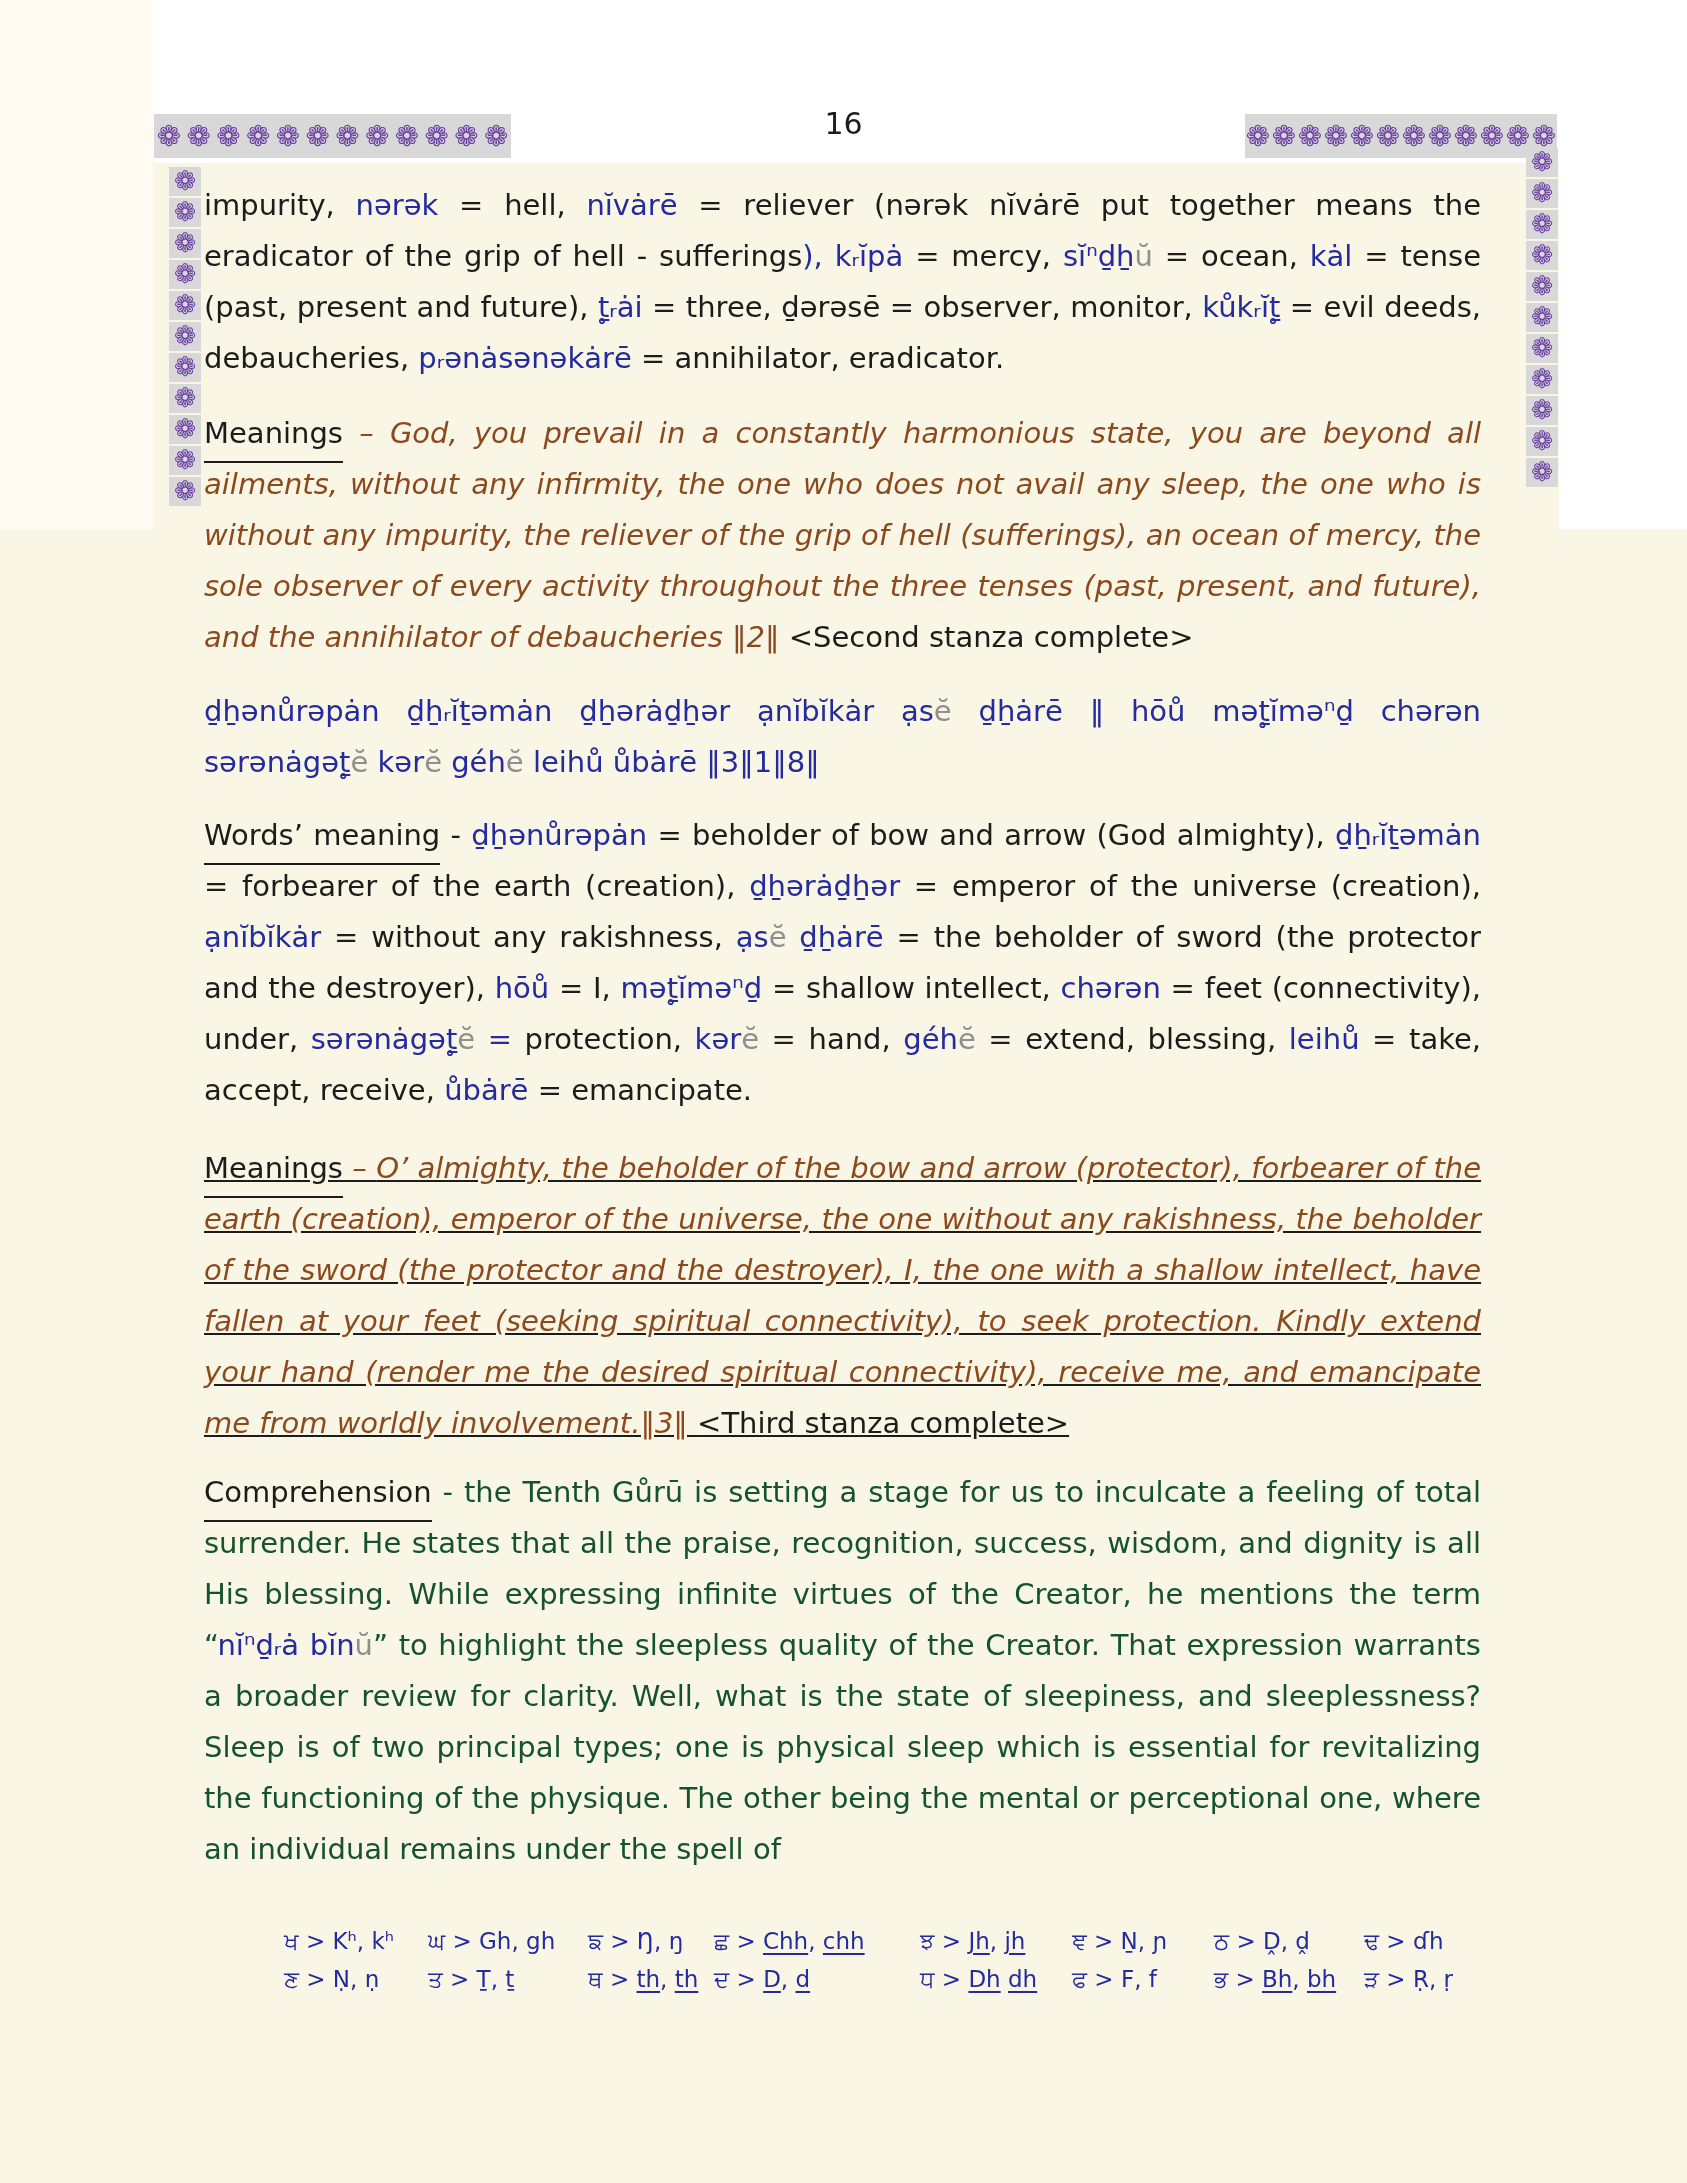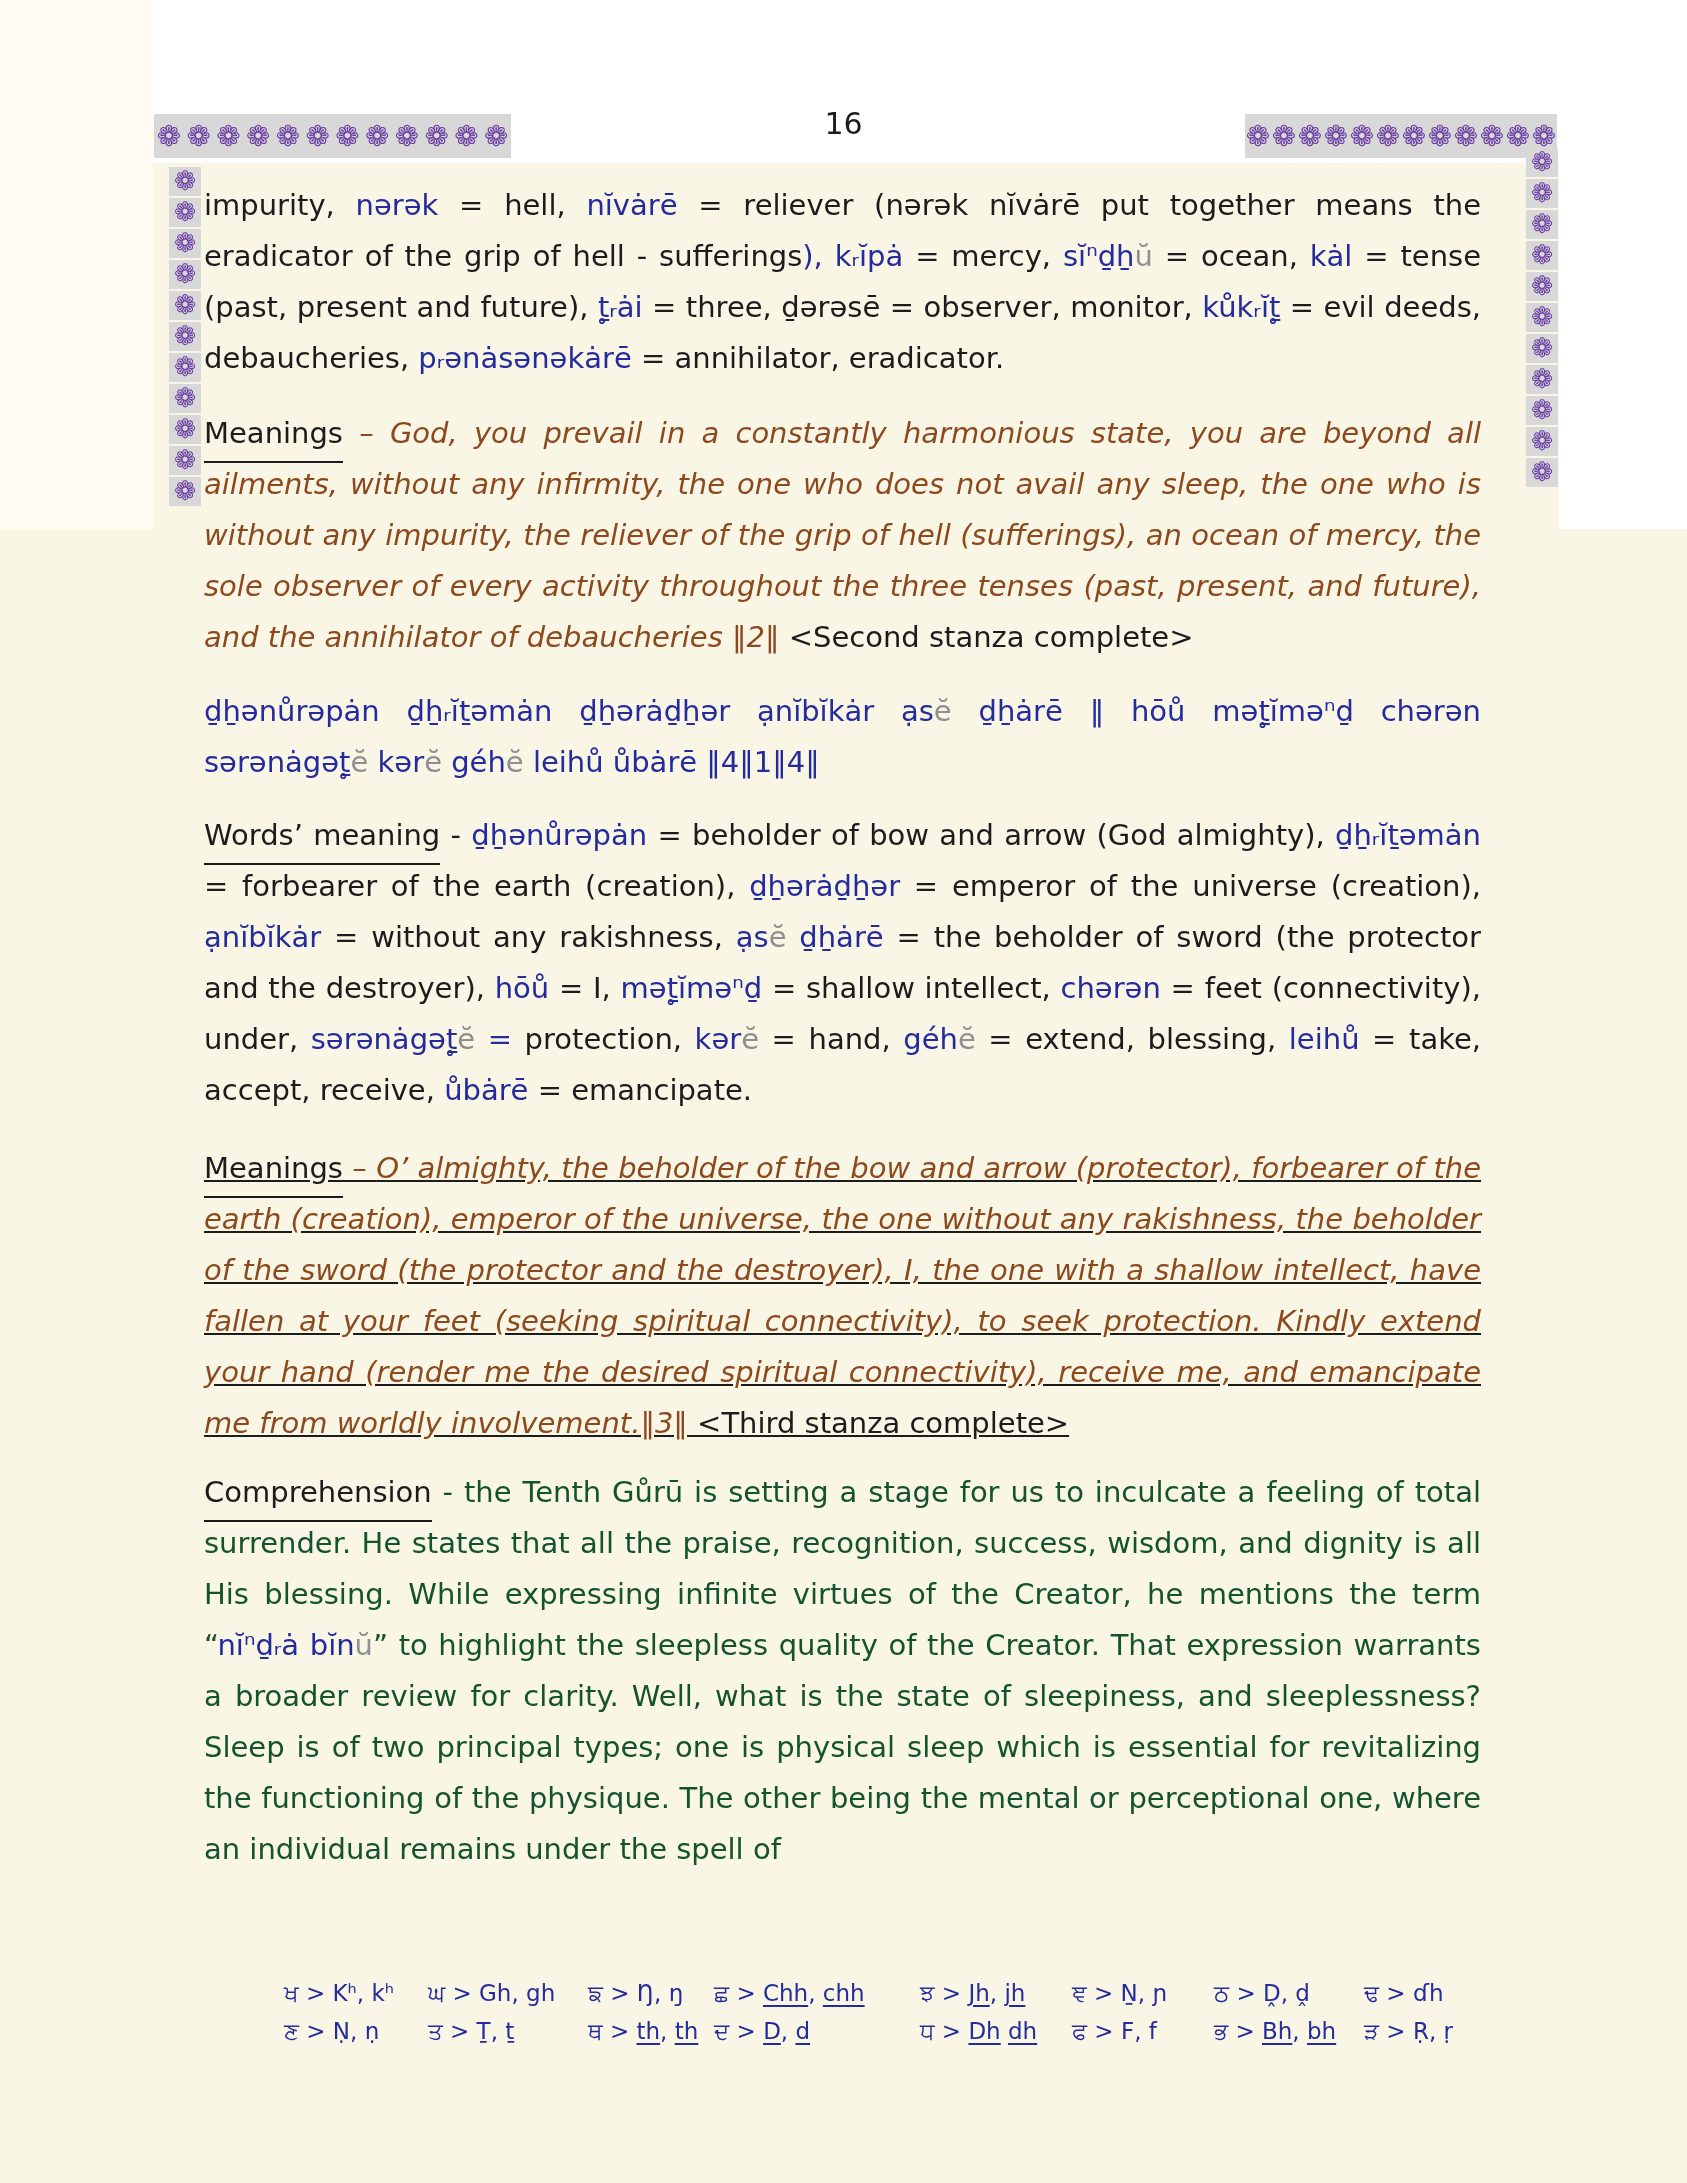--- a/index.html
+++ b/index.html
@@ -28,21 +28,21 @@
   .p5{margin-bottom:26.5px;}
   .p6{margin-bottom:18.5px;text-decoration:underline;}
   .p7{margin-bottom:0;}
   .r-k{color:#1c1c1c;}
   .r-b{color:#242b9c;}
   .r-g{color:#8f8f8f;}
   .r-m{color:#8c491d;font-style:italic;}
   .r-p{color:#14532d;}
   .r-h{color:#1c1c1c;border-bottom:2.6px solid #1c1c1c;padding-bottom:11px;}
   .r-bu{color:#242b9c;text-decoration:underline;text-decoration-thickness:2px;text-underline-offset:4px;margin-top:20px;}
-  .legend{position:absolute;left:284px;top:1974px;width:1171px;font-size:23px;color:#242b9c;z-index:4;}
+  .legend{position:absolute;left:284px;top:1922px;width:1171px;font-size:23px;color:#242b9c;z-index:4;}
   .legend-row{display:grid;grid-template-columns:144px 160px 126px 206px 152px 142px 150px auto;line-height:38px;}
   .legend-cell{white-space:nowrap;}
 </style>
 </head>
 <body>
 
 <div class="page">
 
   <div class="band band-top"></div>
   <div class="band band-left"></div>
@@ -146,21 +146,21 @@
         <span class="flower">❁</span>
       </div>
       <div class="tile">
         <span class="flower">❁</span>
       </div>
     </div>
 
   <div class="content">
     <div class="para p1"><span class="r-k">impurity, </span><span class="r-b">nərək</span><span class="r-k"> = hell, </span><span class="r-b">nĭvȧrē</span><span class="r-k"> = reliever (nərək nĭvȧrē  put together means the eradicator of the grip of hell - sufferings</span><span class="r-b">), </span><span class="r-b">kᵣĭpȧ</span><span class="r-k"> = mercy, </span><span class="r-b">sĭⁿḏẖ</span><span class="r-g">ŭ</span><span class="r-k"> = ocean, </span><span class="r-b">kȧl</span><span class="r-k"> = tense (past, present and future), </span><span class="r-b">ṯ̥ᵣȧi</span><span class="r-k"> = three, ḏərəsē = observer, monitor, </span><span class="r-b">kůkᵣĭṯ̥</span><span class="r-k"> = evil deeds, debaucheries, </span><span class="r-b">pᵣənȧsənəkȧrē</span><span class="r-k"> = annihilator, eradicator.</span></div>
     <div class="para p2"><span class="r-h">Meanings</span><span class="r-m"> – </span><span class="r-m">God, you prevail in a constantly harmonious state, you are beyond all ailments, without any infirmity, the one who does not avail any sleep, the one who is without any impurity, the reliever of the grip of hell (sufferings), an ocean of mercy, the sole observer of every activity throughout the three tenses (past, present, and future), and the annihilator of debaucheries ‖2‖ </span><span class="r-k">&lt;Second stanza complete&gt;</span></div>
-    <div class="para p4"><span class="r-b">ḏẖənůrəpȧn ḏẖᵣĭṯəmȧn ḏẖərȧḏẖər ạnĭbĭkȧr ạs</span><span class="r-g">ĕ</span><span class="r-b"> ḏẖȧrē ‖ hōů məṯ̥ĭməⁿḏ chərən sərənȧgəṯ̥</span><span class="r-g">ĕ</span><span class="r-b"> kər</span><span class="r-g">ĕ</span><span class="r-b"> géh</span><span class="r-g">ĕ</span><span class="r-b"> leihů ůbȧrē ‖4‖1‖4‖</span></div>
+    <div class="para p4"><span class="r-b">ḏẖənůrəpȧn ḏẖᵣĭṯəmȧn ḏẖərȧḏẖər ạnĭbĭkȧr ạs</span><span class="r-g">ĕ</span><span class="r-b"> ḏẖȧrē ‖ hōů məṯ̥ĭməⁿḏ chərən sərənȧgəṯ̥</span><span class="r-g">ĕ</span><span class="r-b"> kər</span><span class="r-g">ĕ</span><span class="r-b"> géh</span><span class="r-g">ĕ</span><span class="r-b"> leihů ůbȧrē ‖3‖1‖8‖</span></div>
     <div class="para p5"><span class="r-h">Words’ meaning</span><span class="r-k"> - </span><span class="r-b">ḏẖənůrəpȧn</span><span class="r-k"> = beholder of bow and arrow (God almighty), </span><span class="r-b">ḏẖᵣĭṯəmȧn</span><span class="r-k"> = forbearer of the earth (creation), </span><span class="r-b">ḏẖərȧḏẖər</span><span class="r-k"> = emperor of the universe (creation), </span><span class="r-b">ạnĭbĭkȧr</span><span class="r-k"> = without any rakishness, </span><span class="r-b">ạs</span><span class="r-g">ĕ</span><span class="r-b"> ḏẖȧrē</span><span class="r-k"> = the beholder of sword (the protector and the destroyer), </span><span class="r-b">hōů</span><span class="r-k"> = I, </span><span class="r-b">məṯ̥ĭməⁿḏ</span><span class="r-k"> = shallow intellect, </span><span class="r-b">chərən</span><span class="r-k"> = feet (connectivity), under, </span><span class="r-b">sərənȧgəṯ̥</span><span class="r-g">ĕ</span><span class="r-b"> =</span><span class="r-k"> protection, </span><span class="r-b">kər</span><span class="r-g">ĕ</span><span class="r-k"> = hand, </span><span class="r-b">géh</span><span class="r-g">ĕ</span><span class="r-k"> = extend, blessing, </span><span class="r-b">leihů</span><span class="r-k"> = take, accept, receive, </span><span class="r-b">ůbȧrē</span><span class="r-k"> = emancipate.</span></div>
     <div class="para p6"><span class="r-h">Meanings</span><span class="r-m"> – </span><span class="r-m">O’ almighty, the beholder of the bow and arrow (protector), forbearer of the earth (creation), emperor of the universe, the one without any rakishness, the beholder of the sword (the protector and the destroyer), I, the one with a shallow intellect, have fallen at your feet (seeking spiritual connectivity), to seek protection. Kindly extend your hand (render me the desired spiritual connectivity), receive me, and emancipate me from worldly involvement.‖3‖ </span><span class="r-k">&lt;Third stanza complete&gt;</span></div>
     <div class="para p7"><span class="r-h">Comprehension</span><span class="r-p"> - the Tenth Gůrū is setting a stage for us to inculcate a feeling of total surrender. He states that all the praise, recognition, success, wisdom, and dignity is all His blessing. While expressing infinite virtues of the Creator, he mentions the term “</span><span class="r-b">nĭⁿḏᵣȧ bĭn</span><span class="r-g">ŭ</span><span class="r-p">” to highlight the sleepless quality of  the Creator. That expression warrants a broader review for clarity. Well, what is the state of sleepiness, and sleeplessness? Sleep is of two principal types; one  is physical sleep which is essential for revitalizing the functioning of the physique. The other being the mental or perceptional one, where an individual remains under the spell of</span></div>
   </div>
 
   <div class="legend">
     <div class="legend-row">
         <div class="legend-cell"><span class="r-b">ਖ &gt; Kʰ, kʰ</span></div>
         <div class="legend-cell"><span class="r-b">ਘ &gt; Gh, gh</span></div>
         <div class="legend-cell"><span class="r-b">ਙ &gt; Ŋ, ŋ</span></div>

